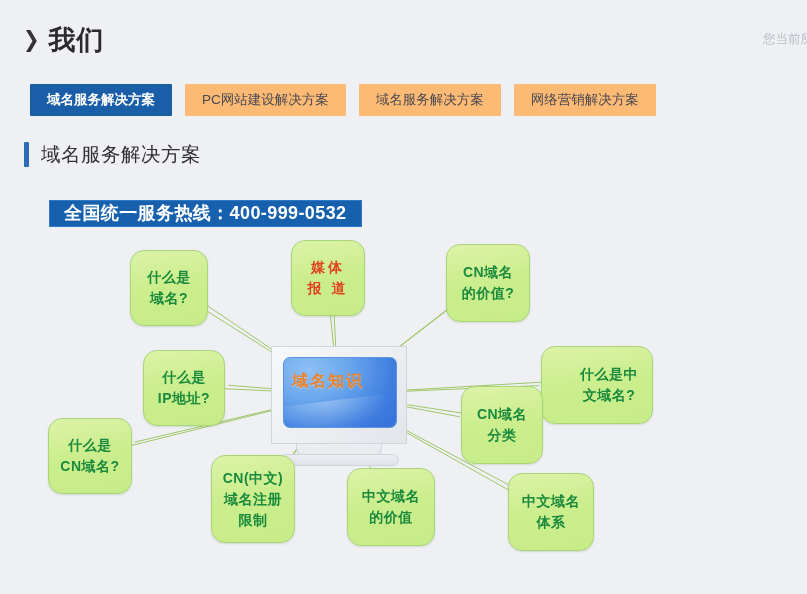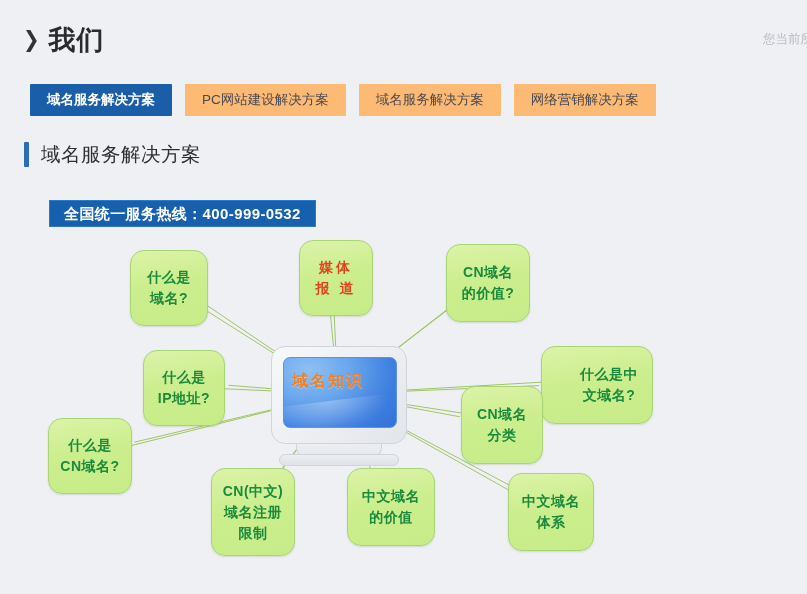--- a/index.html
+++ b/index.html
@@ -41,21 +41,21 @@
   }
   .sec-bar{width:5px;height:25px;background:#2a6cb5;border-radius:1px;}
   .sec-text{font-size:19.5px;color:#2f2f35;letter-spacing:.5px;}
 
   
   .hotline{
     position:absolute;left:49px;top:200px;
     height:25px;line-height:25px;
     padding:0 14px;
     background:#1760ae;color:#fff;
-    font-size:15px;font-weight:bold;letter-spacing:.4px;
+    font-size:18px;font-weight:bold;letter-spacing:.4px;
     border:1px solid #2f78c4;
     white-space:nowrap;
   }
 
   
   .map{position:absolute;left:0;top:228px;width:807px;height:340px;}
   .map svg.links{position:absolute;left:0;top:0;width:807px;height:340px;}
 
   .node{
     position:absolute;
@@ -70,21 +70,21 @@
     letter-spacing:.5px;
     cursor:pointer;
   }
   .node.red{color:#e0431e;letter-spacing:3px;}
 
   
   .monitor{position:absolute;}
   .mon-body{
     position:absolute;left:0;top:0;width:134px;height:96px;
     background:linear-gradient(135deg,#f7f8fa 0%,#eceef2 55%,#e2e5ea 100%);
-    border:1px solid #cfd4dd;border-radius:14px;
+    border:1px solid #cfd4dd;border-radius:0;
   }
   .mon-screen{
     position:absolute;left:11px;top:10px;width:112px;height:69px;
     border-radius:7px;
     background:
       radial-gradient(120% 140% at 22% 18%, #8fc0f5 0%, #6aa7ee 30%, #3f7fe0 62%, #2f6ad6 100%);
     border:1px solid #5d93de;
     overflow:hidden;
   }
   .mon-screen::after{
@@ -169,21 +169,21 @@
         <div class="mon-screen"></div>
         <div class="mon-label">域名知识</div>
       </div>
     </div>
 
     <div id="nodes">
         <div class="node" style="left: 130px; top: 22px; width: 76px; height: 74px;">
           <span style="white-space: pre-line;">什么是
 域名?</span>
         </div>
-        <div class="node red" style="left: 291px; top: 12px; width: 72px; height: 74px; margin-left: 8px;">
+        <div class="node red" style="left: 291px; top: 12px; width: 72px; height: 74px;">
           <span style="white-space: pre-line;">媒体
 报 道</span>
         </div>
         <div class="node" style="left: 446px; top: 16px; width: 82px; height: 76px;">
           <span style="white-space: pre-line;">CN域名
 的价值?</span>
         </div>
         <div class="node" style="left: 143px; top: 122px; width: 80px; height: 74px;">
           <span style="white-space: pre-line;">什么是
 IP地址?</span>
@@ -193,21 +193,21 @@
 文域名?</span>
         </div>
         <div class="node" style="left: 48px; top: 190px; width: 82px; height: 74px;">
           <span style="white-space: pre-line;">什么是
 CN域名?</span>
         </div>
         <div class="node" style="left: 461px; top: 158px; width: 80px; height: 76px;">
           <span style="white-space: pre-line;">CN域名
 分类</span>
         </div>
-        <div class="node" style="left: 211px; top: 240px; width: 82px; height: 86px;">
+        <div class="node" style="left: 211px; top: 227px; width: 82px; height: 86px;">
           <span style="white-space: pre-line;">CN(中文)
 域名注册
 限制</span>
         </div>
         <div class="node" style="left: 347px; top: 240px; width: 86px; height: 76px;">
           <span style="white-space: pre-line;">中文域名
 的价值</span>
         </div>
         <div class="node" style="left: 508px; top: 245px; width: 84px; height: 76px;">
           <span style="white-space: pre-line;">中文域名

